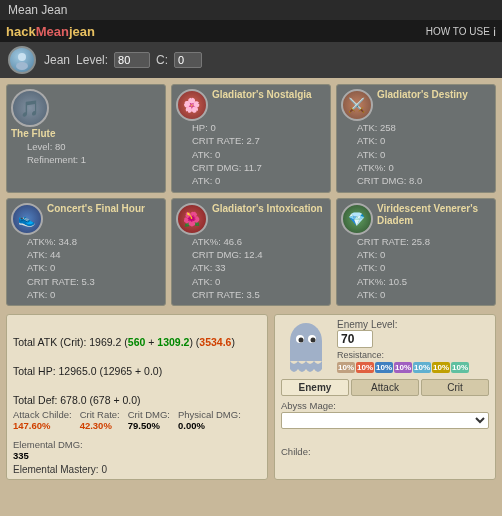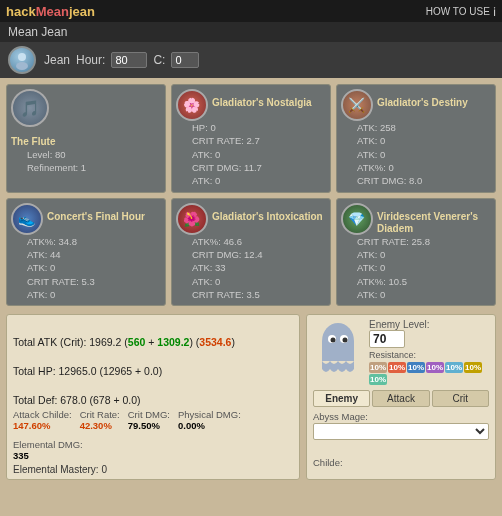--- a/index.html
+++ b/index.html
@@ -124,21 +124,20 @@
     .artifact-icon.nostalgia { background: radial-gradient(#d06050, #803030); }
     .artifact-icon.destiny { background: radial-gradient(#c08060, #7a5040); }
     .artifact-icon.final-hour { background: radial-gradient(#5080c0, #304070); }
     .artifact-icon.intox { background: radial-gradient(#c05050, #802020); }
     .artifact-icon.diadem { background: radial-gradient(#60a060, #305030); }
     .artifact-name {
       color: #e8d8a0;
       font-size: 10px;
       font-weight: bold;
       line-height: 1.2;
-      margin-top: 8px;
     }
     .artifact-stat {
       color: #cccccc;
       font-size: 9.5px;
       line-height: 1.3;
       padding-left: 16px;
     }
     
     #stats-section {
       display: flex;
@@ -184,21 +183,21 @@
       font-size: 10px;
       color: #333;
       margin-top: 3px;
     }
     
     #enemy-section {
       background: #e8dfc8;
       border: 1px solid #b0a888;
       border-radius: 3px;
       padding: 4px 6px;
-      width: 190px;
+      width: 222px;
       flex-shrink: 0;
     }
     #enemy-section .enemy-top {
       display: flex;
       gap: 6px;
     }
     .enemy-ghost {
       width: 50px;
       height: 55px;
       flex-shrink: 0;
@@ -278,44 +277,44 @@
     #bottom-space {
       flex: 1;
       background: #c8b89a;
     }
   </style>
 </head>
 <body>
 
 <div id="app">
 
+  <div id="page-title-bar">
+    <span>Mean Jean</span>
+  </div>
+
   <div id="topbar">
     <div class="title">
       <span class="hack">hack</span><span class="mean">Mean</span><span class="jean">jean</span>
     </div>
     <div class="howto">
       <span>HOW TO USE</span>
       <span style="font-size:12px;">ℹ</span>
     </div>
-  </div>
-
-  <div id="page-title-bar">
-    <span>Mean Jean</span>
   </div>
 
   <div id="char-row">
     <div id="char-avatar">
       <svg viewBox="0 0 20 20">
         <circle cx="10" cy="7" r="4" fill="#c8e0f0"></circle>
         <ellipse cx="10" cy="16" rx="6" ry="4" fill="#a0b8d0"></ellipse>
       </svg>
     </div>
     <div class="char-info">
       <span>Jean</span>
-      <span>Hour:</span>
+      <span>Level:</span>
       <input type="text" style="background: rgb(85, 85, 85); color: rgb(255, 255, 255); border: 1px solid rgb(119, 119, 119); border-radius: 2px; padding: 1px 3px; font-size: 11px; width: 36px;" value="80">
       <span>C:</span>
       <input type="text" style="background: rgb(85, 85, 85); color: rgb(255, 255, 255); border: 1px solid rgb(119, 119, 119); border-radius: 2px; padding: 1px 3px; font-size: 11px; width: 28px;" value="0">
     </div>
   </div>
 
   <div id="artifacts-section">
 
     <div class="artifact-card">
       <div class="artifact-icon flute">🎵</div>

